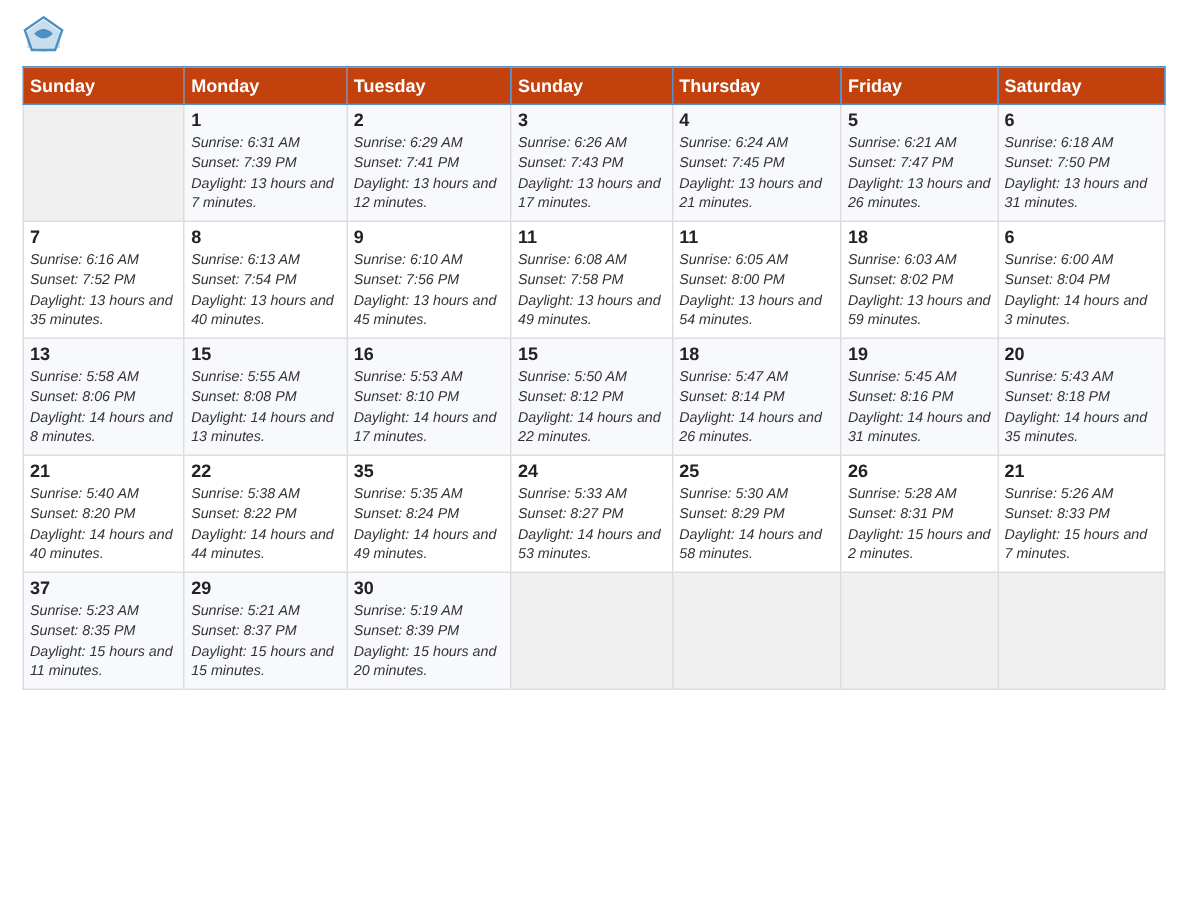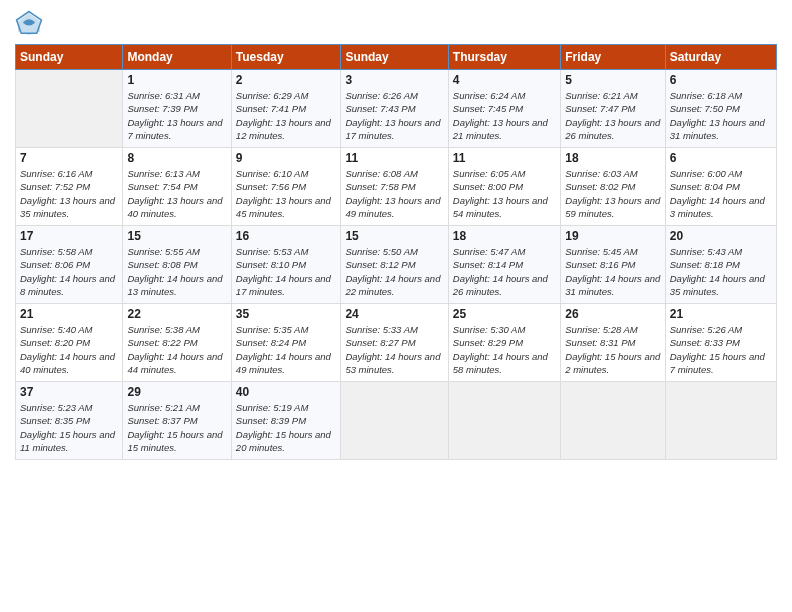--- a/index.html
+++ b/index.html
@@ -182,21 +182,21 @@
             <span class="day-num">18</span>
             <div class="day-info">Sunrise: 6:03 AM<br>Sunset: 8:02 PM<br>Daylight: 13 hours and 59 minutes.</div>
           </td>
           <td>
             <span class="day-num">6</span>
             <div class="day-info">Sunrise: 6:00 AM<br>Sunset: 8:04 PM<br>Daylight: 14 hours and 3 minutes.</div>
           </td>
         </tr>
         <tr>
           <td>
-            <span class="day-num">17</span>
+            <span class="day-num">13</span>
             <div class="day-info">Sunrise: 5:58 AM<br>Sunset: 8:06 PM<br>Daylight: 14 hours and 8 minutes.</div>
           </td>
           <td>
             <span class="day-num">15</span>
             <div class="day-info">Sunrise: 5:55 AM<br>Sunset: 8:08 PM<br>Daylight: 14 hours and 13 minutes.</div>
           </td>
           <td>
             <span class="day-num">16</span>
             <div class="day-info">Sunrise: 5:53 AM<br>Sunset: 8:10 PM<br>Daylight: 14 hours and 17 minutes.</div>
           </td>
@@ -250,21 +250,21 @@
         <tr>
           <td>
             <span class="day-num">37</span>
             <div class="day-info">Sunrise: 5:23 AM<br>Sunset: 8:35 PM<br>Daylight: 15 hours and 11 minutes.</div>
           </td>
           <td>
             <span class="day-num">29</span>
             <div class="day-info">Sunrise: 5:21 AM<br>Sunset: 8:37 PM<br>Daylight: 15 hours and 15 minutes.</div>
           </td>
           <td>
-            <span class="day-num">40</span>
+            <span class="day-num">30</span>
             <div class="day-info">Sunrise: 5:19 AM<br>Sunset: 8:39 PM<br>Daylight: 15 hours and 20 minutes.</div>
           </td>
           <td class="empty-cell"></td>
           <td class="empty-cell"></td>
           <td class="empty-cell"></td>
           <td class="empty-cell"></td>
         </tr>
       </tbody>
   </table>
 </div>

